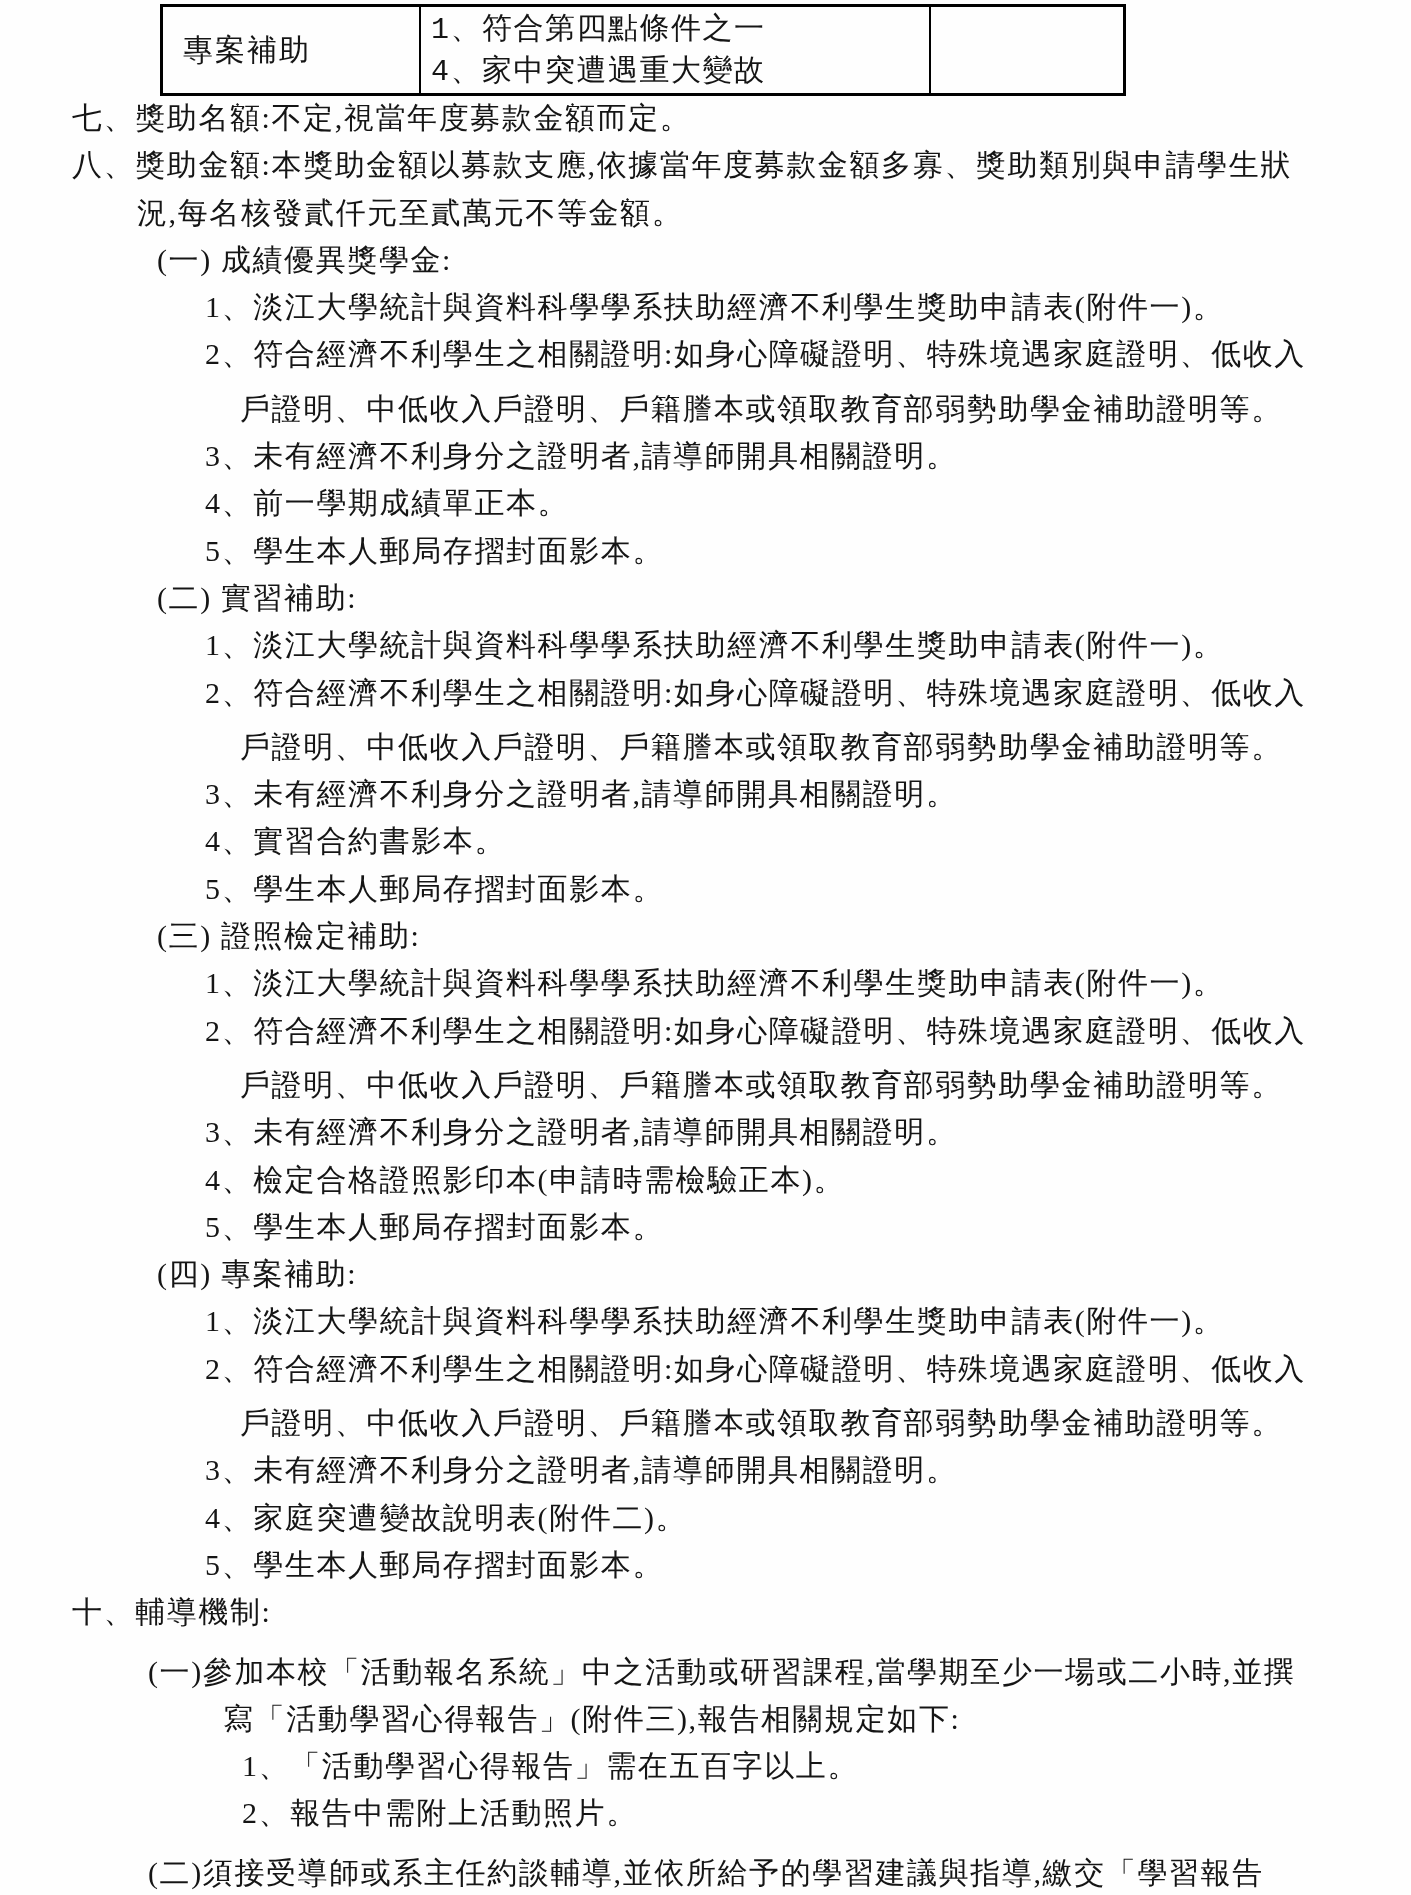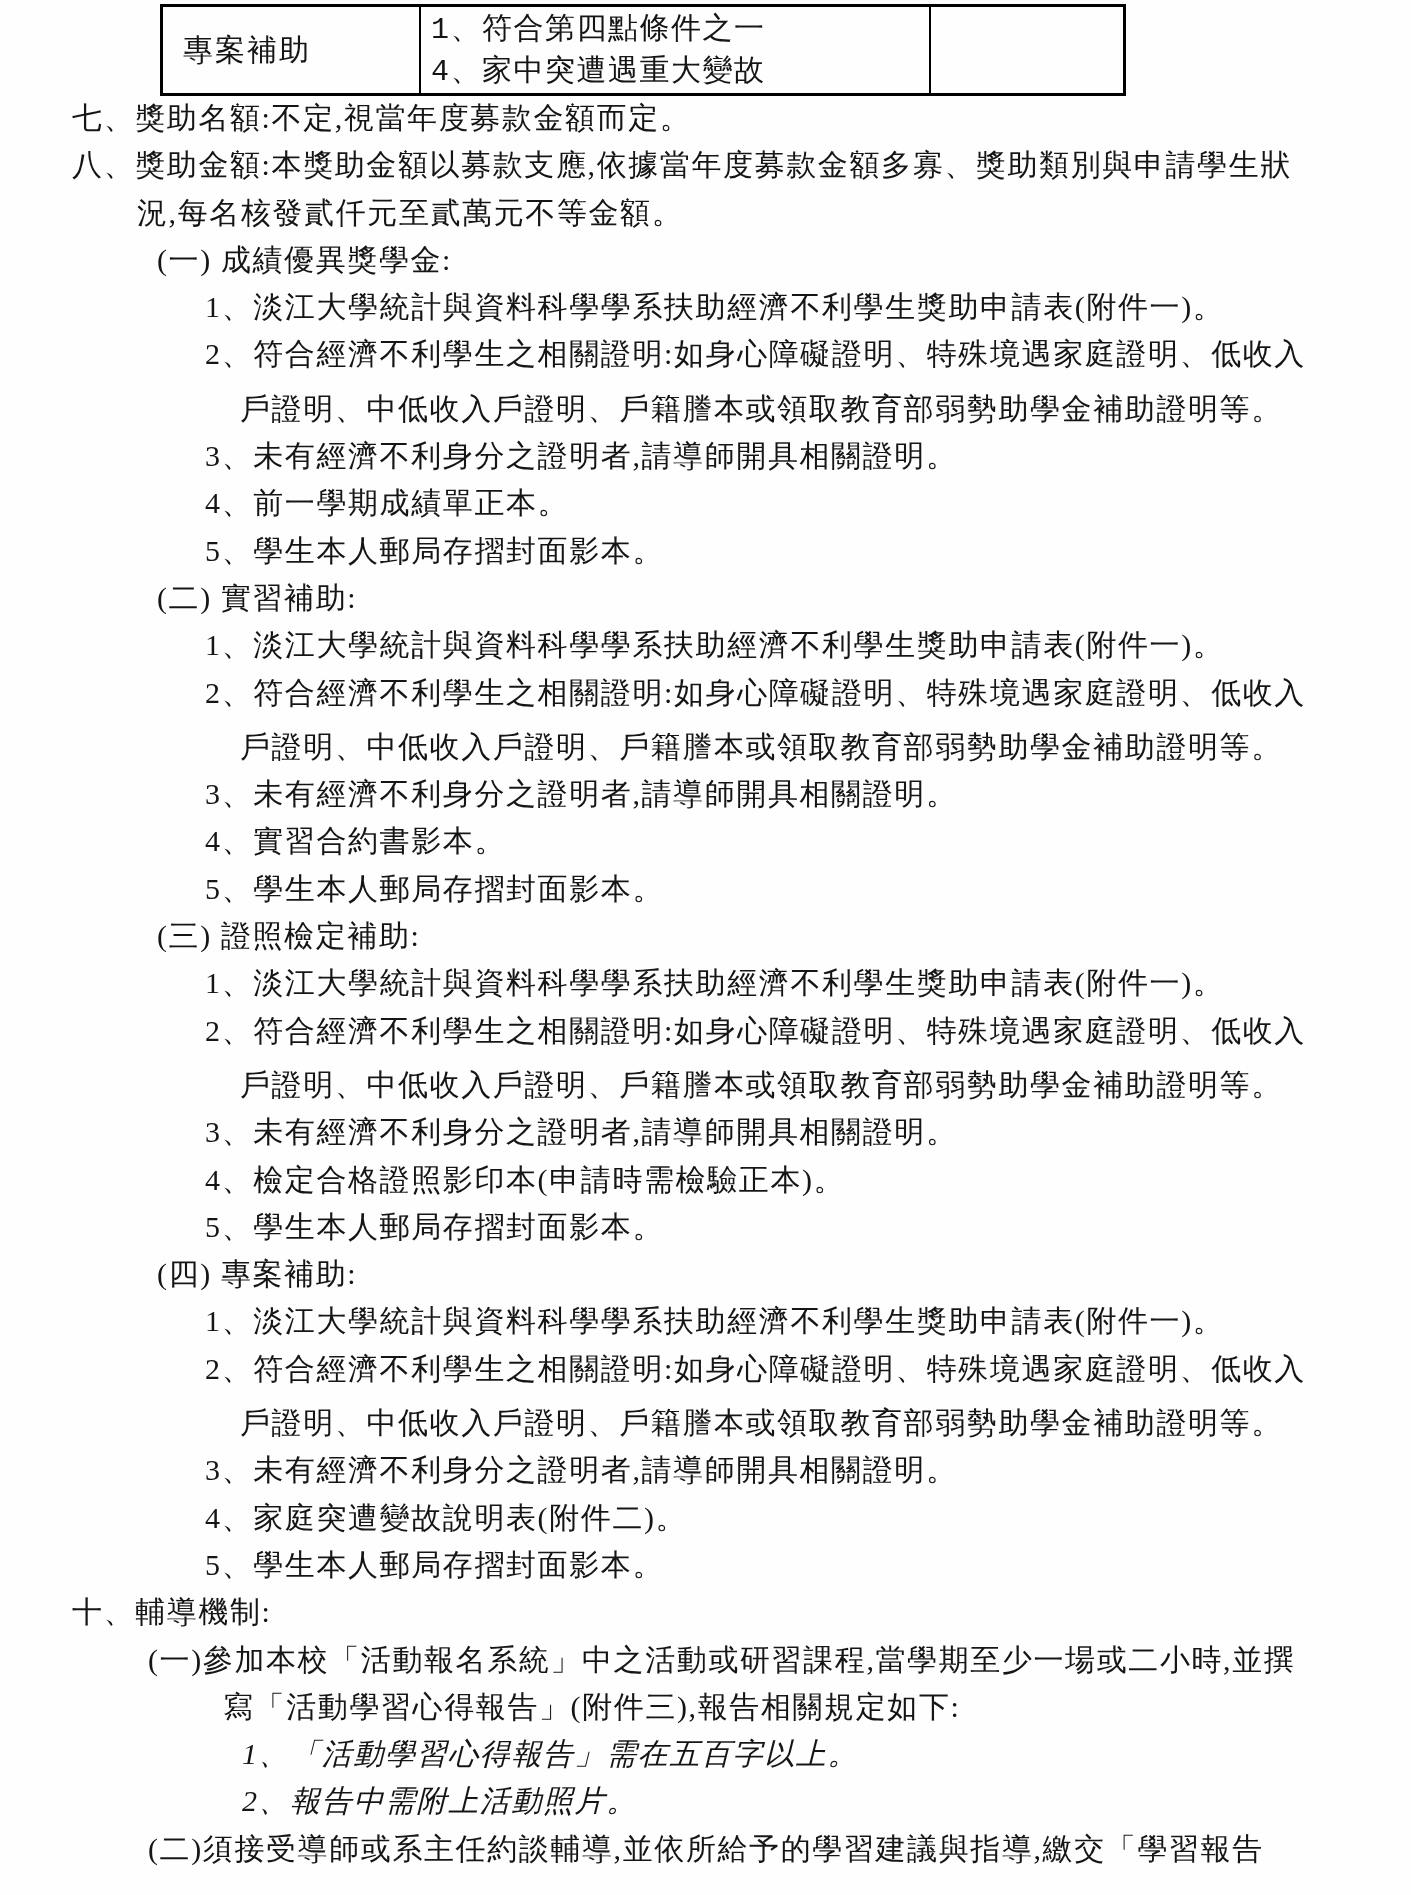--- a/index.html
+++ b/index.html
@@ -58,23 +58,23 @@
     line-height: 47.3px;
     letter-spacing: 1.6px;
     white-space: pre;
     color: #151515;
   }
   .ind-a { padding-left: 72px;  }  
   .ind-b { padding-left: 137px; }  
   .ind-c { padding-left: 157px; }  
   .ind-d { padding-left: 205px; }  
   .ind-e { padding-left: 240px; margin-top: 7px; }  
-  .ind-f { padding-left: 148px; }  
+  .ind-f { padding-left: 148px; margin-top: 12px; }  
   .ind-g { padding-left: 223px; }  
-  .ind-h { padding-left: 242px; font-style: italic; }  
+  .ind-h { padding-left: 242px; }  
 </style>
 </head>
 <body>
 
 <div class="page">
 
   <div class="grant-table">
     <div class="grant-cell cell-type">專案補助</div>
     <div class="grant-cell cell-conditions">
       <div class="cond-line">1、符合第四點條件之一</div>

